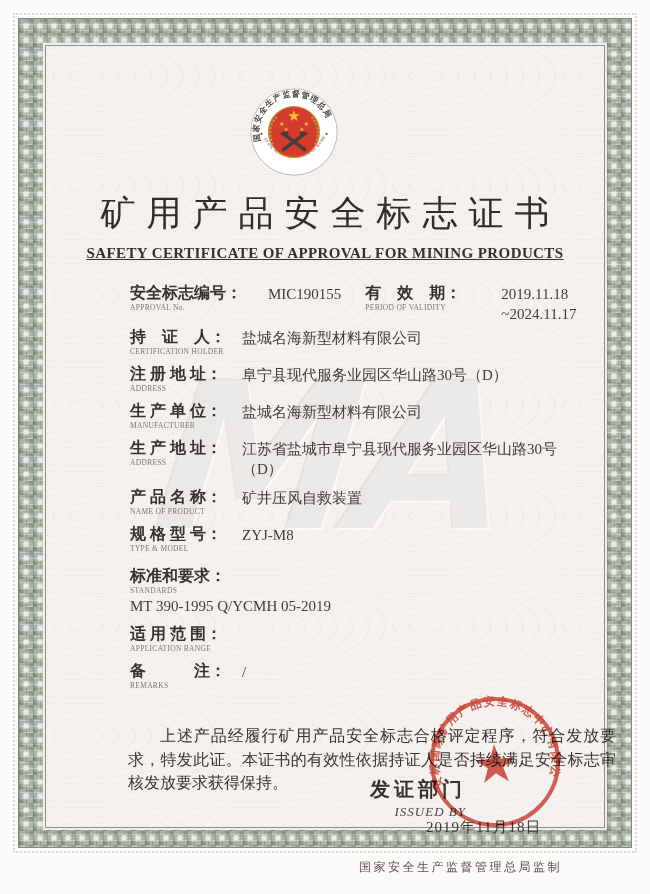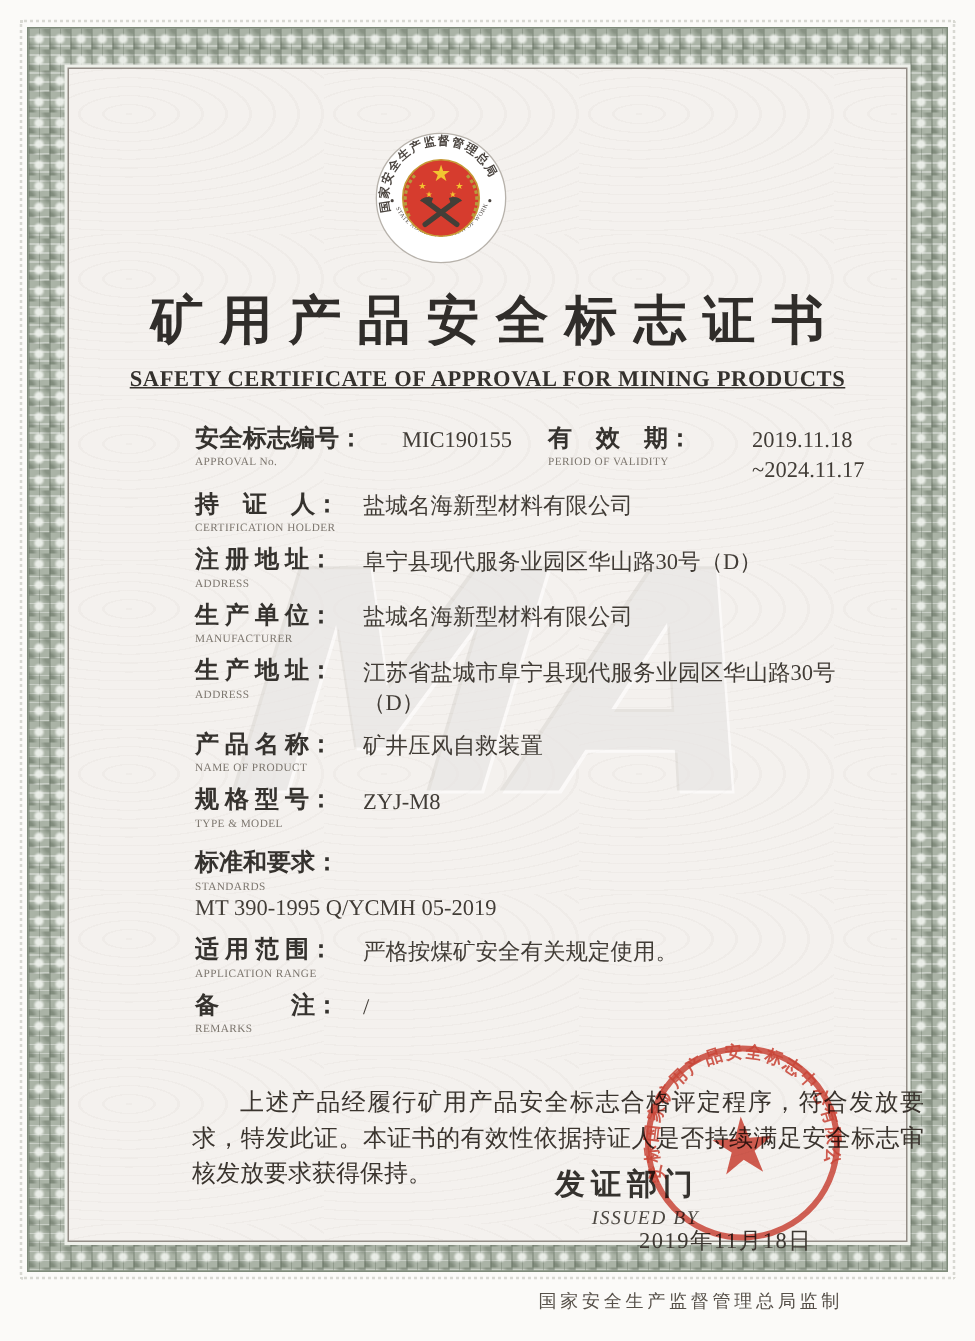--- a/index.html
+++ b/index.html
@@ -44,21 +44,21 @@
     color:rgba(158,148,140,.16);
     text-shadow:2px 2px 0 rgba(255,255,255,.6);
     transform:skewX(-6deg);
     user-select:none;pointer-events:none;
   }
   
   .emblem{position:absolute;left:204px;top:42px;width:88px;height:88px;}
   
   .title-cn{
     position:absolute;left:0;right:0;top:144px;text-align:center;
-    font-size:35px;font-weight:bold;letter-spacing:11px;text-indent:11px;
+    font-size:35px;font-weight:normal;letter-spacing:11px;text-indent:11px;
     color:#302d2a;
   }
   .title-en{
     position:absolute;left:0;right:0;top:199px;text-align:center;
     font-size:15px;font-weight:bold;letter-spacing:.4px;color:#34312d;text-decoration:underline;
   }
   
   .lab-cn{font-size:16px;font-weight:bold;color:#35322e;white-space:nowrap;line-height:20px;}
   .lab-en{font-size:7.5px;color:#7c766e;letter-spacing:.3px;white-space:nowrap;line-height:9px;
           font-family:"Liberation Serif","DejaVu Serif",serif;}
@@ -212,21 +212,20 @@
         <div class="lab-cn">标准和要求：</div>
         <div class="lab-en">STANDARDS</div>
       </div>
       <div class="val">MT 390-1995 Q/YCMH 05-2019</div>
     </div>
     <div class="row">
       <div class="labwrap">
         <div class="lab-cn">适 用 范 围：</div>
         <div class="lab-en">APPLICATION RANGE</div>
       </div>
-      <div class="val">严格按煤矿安全有关规定使用。</div>
     </div>
     <div class="row">
       <div class="labwrap">
         <div class="lab-cn">备　　　注：</div>
         <div class="lab-en">REMARKS</div>
       </div>
       <div class="val">/</div>
     </div>
   </div>
 

